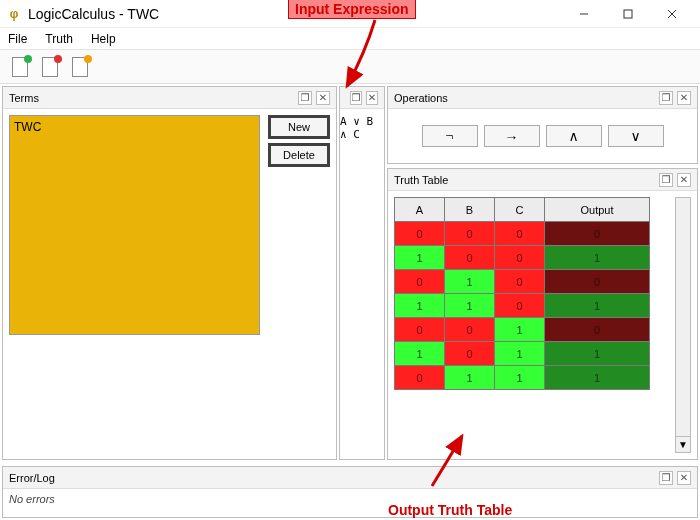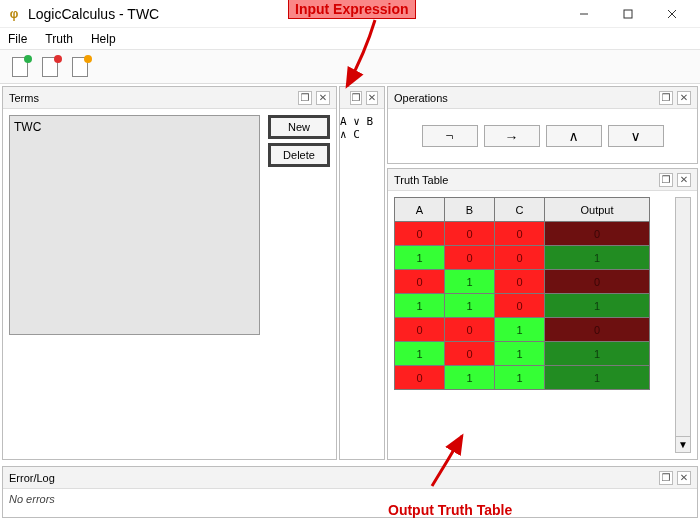--- a/index.html
+++ b/index.html
@@ -110,21 +110,21 @@
     display: flex;
     padding: 6px;
     gap: 8px;
     position: relative;
   }
   .terms-list {
     flex: 1;
     border: 1px solid #999;
     padding: 4px;
     font-size: 12px;
-    background: #e5e5e5;
+    background: #eab308;
     height: 220px;
   }
   .terms-buttons {
     display: flex;
     flex-direction: column;
     gap: 4px;
     width: 62px;
   }
   .btn {
     border: 3px solid #404040;

